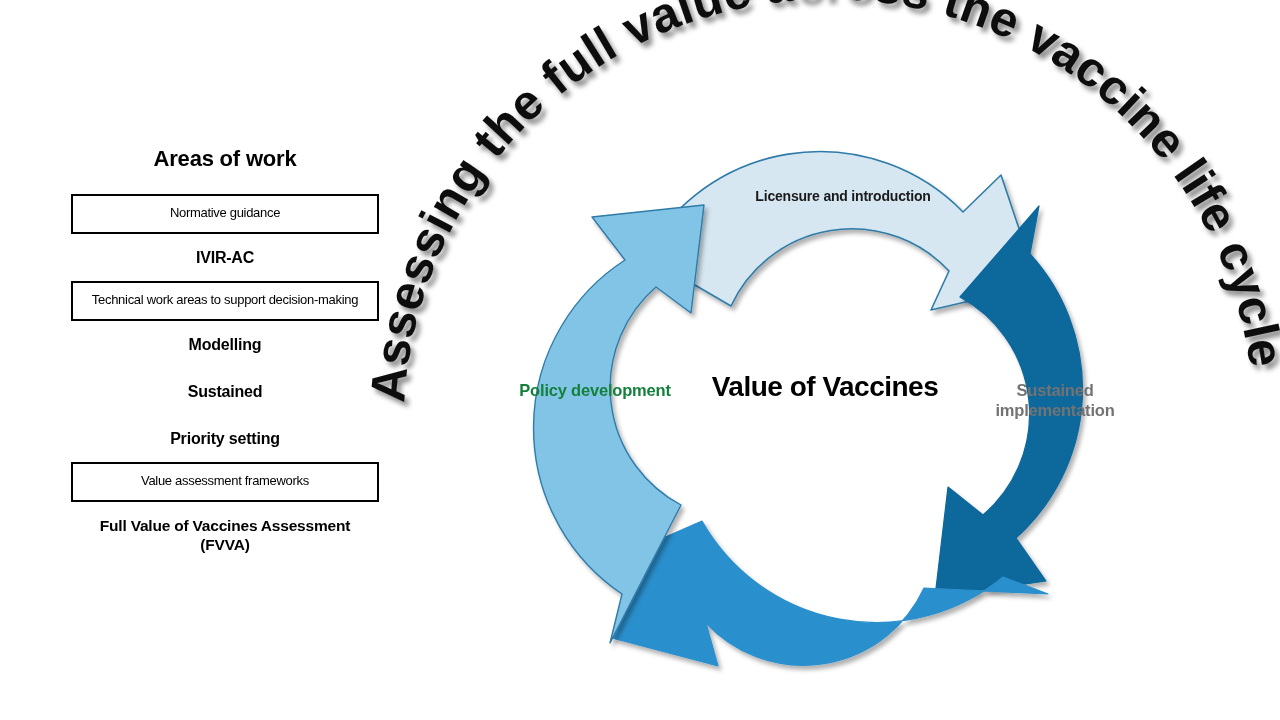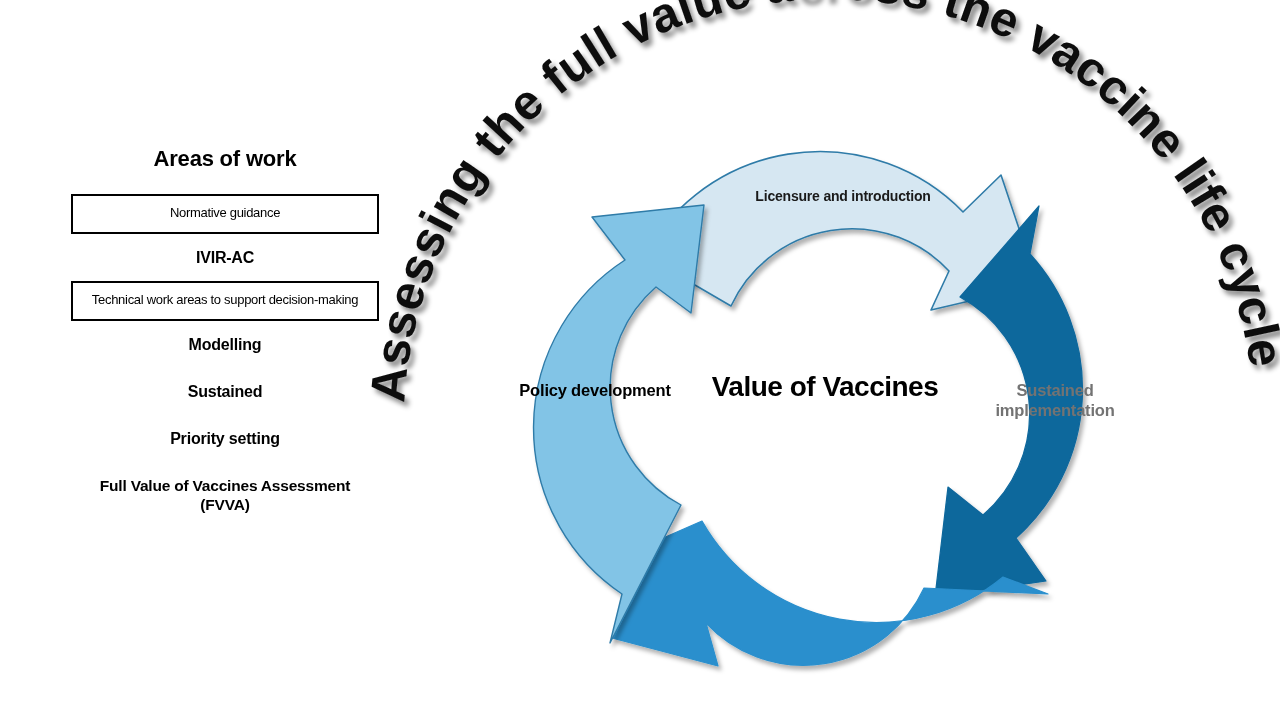--- a/index.html
+++ b/index.html
@@ -78,21 +78,21 @@
   #label-sustained {
     left: 955px; top: 381px; width: 200px;
     font-size: 16.5px; color: #737373;
   }
   #label-rnd {
     left: 735px; top: 588px; width: 210px;
     font-size: 15px; color: #ffffff;
   }
   #label-policy {
     left: 500px; top: 381px; width: 190px;
-    font-size: 16.5px; color: #000000;
+    font-size: 16.5px; color: #15803d;
   }
   #label-center {
     left: 700px; top: 370px; width: 250px;
     font-size: 28px; color: #000000; line-height: 1.18;
     letter-spacing: -0.5px;
   }
 
   .arc-text {
     font-family: "Liberation Sans", sans-serif;
     font-size: 49px;
@@ -169,20 +169,21 @@
   <div class="aow-item plain">IVIR-AC</div>
 
   <div class="aow-item boxed">Technical work areas to support decision-making</div>
 
   <div class="aow-item plain">Modelling</div>
 
   <div class="aow-item plain">Sustained</div>
 
   <div class="aow-item plain">Priority setting</div>
 
+  <div class="aow-item boxed">Value assessment frameworks</div>
 
   <div class="aow-item plain small">Full Value of Vaccines Assessment (FVVA)</div>
 </div>
 
 <div class="ring-label" id="label-licensure">Licensure and introduction</div>
 <div class="ring-label" id="label-sustained">Sustained implementation</div>
 <div class="ring-label" id="label-rnd">Vaccine R&amp;D</div>
 <div class="ring-label" id="label-policy">Policy development</div>
 <div class="ring-label" id="label-center">Value of Vaccines</div>
 

